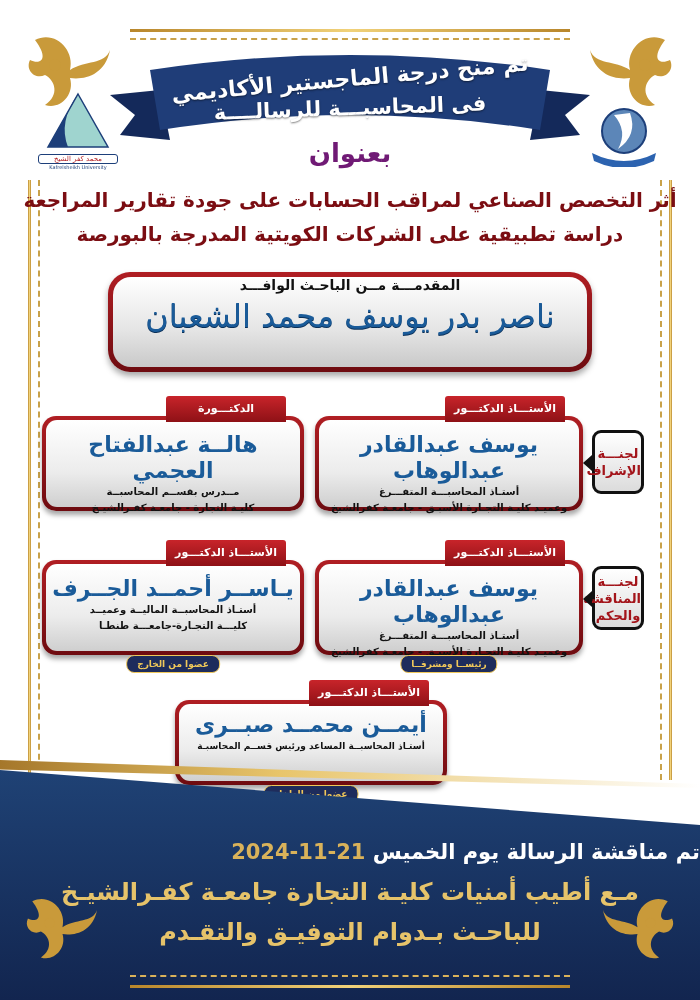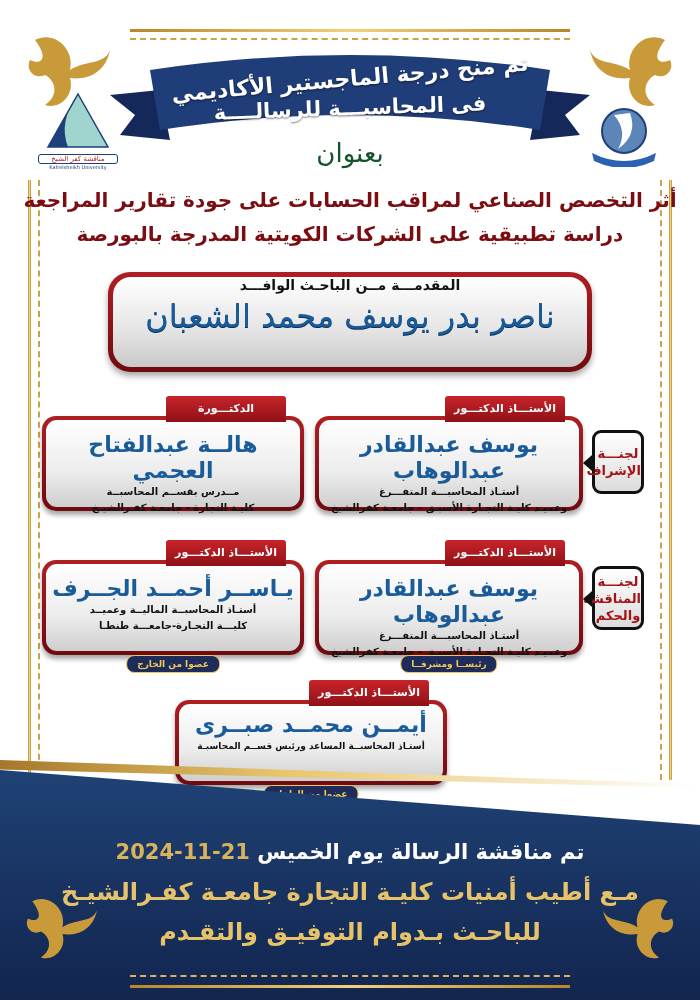--- a/index.html
+++ b/index.html
@@ -13,21 +13,21 @@
   .ornament { position: absolute; width: 110px; height: 95px; }
 
   
   .ribbon { position: absolute; left: 110px; top: 50px; width: 480px; height: 95px; }
   .ribbon-text { position: absolute; left: 0; right: 0; text-align: center; color: #fff; font-weight: bold; text-shadow: 0 1px 2px rgba(0,0,0,.5); }
   .ribbon-l1 { top: 66px; font-size: 22px; transform: rotate(-5deg); }
   .ribbon-l2 { top: 96px; font-size: 21px; transform: rotate(-2deg); }
 
   .logo { position: absolute; }
 
-  .title-heading { position: absolute; top: 138px; left: 0; right: 0; text-align: center; font-size: 26px; font-weight: normal; color: #14532d; }
+  .title-heading { position: absolute; top: 138px; left: 0; right: 0; text-align: center; font-size: 26px; font-weight: bold; color: #701a75; }
   .thesis-title { position: absolute; left: 0; right: 0; text-align: center; font-weight: bold; color: #7b0d12; font-size: 20px; }
 
   
   .researcher-box { position: absolute; left: 108px; top: 272px; width: 484px; height: 100px; border-radius: 22px;
     background: linear-gradient(#b01e23,#6e0b10); padding: 5px; box-shadow: 0 4px 6px rgba(0,0,0,.35); }
   .researcher-inner { width: 100%; height: 100%; border-radius: 18px; background: linear-gradient(#ffffff,#e4e4e4 60%,#c9c9c9); text-align: center; }
   .researcher-sub { font-size: 14px; font-weight: bold; color: #111; padding-top: 0; }
   .researcher-name { font-size: 32px; font-weight: normal; color: #1a5b99; margin-top: 4px; text-shadow: 0 1px 0 #0a2f57; }
 
   
@@ -37,21 +37,21 @@
   .card-name { font-size: 22px; font-weight: bold; color: #1a5b99; line-height: 26px; }
   .card-line { font-size: 10px; color: #111; font-weight: bold; line-height: 16px; }
   .card-badge { position: absolute; bottom: -18px; left: 50%; transform: translateX(-50%); background: #1e2c5c; color: #f0c85a; font-size: 9px; font-weight: bold; padding: 3px 10px; border-radius: 8px; border: 1px solid #f0c85a; white-space: nowrap; }
 
   .committee-label { position: absolute; width: 52px; height: 64px; border-radius: 9px; background: linear-gradient(#ffffff,#dcdcdc); border: 3px solid #111; text-align: center; color: #a3141a; font-weight: bold; font-size: 13px; line-height: 17px; display: flex; flex-direction: column; justify-content: center; }
   .label-arrow { position: absolute; width: 0; height: 0; border-top: 8px solid transparent; border-bottom: 8px solid transparent; border-left: 9px solid #111; }
 
   
   .footer-bg { position: absolute; left: 0; top: 770px; width: 700px; height: 230px; background: linear-gradient(#1f4275,#12254f); clip-path: polygon(0 0, 100% 55px, 100% 100%, 0 100%); }
   .footer-gold { position: absolute; left: 0; top: 760px; width: 700px; height: 40px; background: linear-gradient(90deg,#a5772a,#e8c56b 40%,#fff 100%); clip-path: polygon(0 0, 100% 60%, 100% 70%, 0 24%); }
-  .footer-date { position: absolute; top: 840px; left: 0; right: 0; text-align: center; font-size: 21px; font-weight: bold; color: #fff; }
+  .footer-date { position: absolute; top: 840px; left: 0; right: 0; text-align: right; font-size: 21px; font-weight: bold; color: #fff; }
   .footer-date .date { color: #d9b25a; }
   .footer-wish { position: absolute; left: 0; right: 0; text-align: center; font-size: 24px; font-weight: bold; color: #e6c36a; }
 </style>
 </head>
 <body>
 
 <div class="gold-line" style="left:130px; top:29px; width:440px; height:3px;"></div>
 <div class="dash-h" style="left:130px; top:38px; width:440px;"></div>
 <div class="gold-line" style="left:28px; top:180px; width:3px; height:600px;"></div>
 <div class="dash-v" style="left:38px; top:180px; height:600px;"></div>
@@ -77,21 +77,21 @@
   <path d="M40 20 Q240 -10 440 20 L430 80 Q240 50 50 80Z" fill="#1f3d78"></path>
 </svg>
 <div class="ribbon-text ribbon-l1">تم منح درجة الماجستير الأكاديمي</div>
 <div class="ribbon-text ribbon-l2">فى المحاسبـــة للرسالــــة</div>
 
 <div class="logo" style="left:38px; top:92px; width:80px; height:75px;">
   <svg width="80" height="58" viewBox="0 0 80 58">
     <path d="M40 2 L70 55 L10 55Z" fill="#9fd4cf" stroke="#1d3f7a" stroke-width="1.5"></path>
     <path d="M40 2 Q20 30 30 55 L10 55Z" fill="#1d3f7a"></path>
   </svg>
-  <div style="font-size:7px; color:#b01e23; text-align:center; border:1px solid #1d3f7a; border-radius:3px; background:#fff;">مناقشة كفر الشيخ</div>
+  <div style="font-size:7px; color:#b01e23; text-align:center; border:1px solid #1d3f7a; border-radius:3px; background:#fff;">محمد كفر الشيخ</div>
   <div style="font-size:5px; color:#1d3f7a; text-align:center; direction:ltr;">Kafrelsheikh University</div>
 </div>
 <div class="logo" style="left:588px; top:105px; width:72px; height:62px;">
   <svg width="72" height="62" viewBox="0 0 72 62">
     <circle cx="36" cy="26" r="22" fill="#5c86b8" stroke="#1d3f7a" stroke-width="2"></circle>
     <path d="M26 10 Q40 26 30 44 Q50 30 42 8Z" fill="#fff"></path>
     <path d="M4 48 Q36 64 68 48 L66 56 Q36 70 6 56Z" fill="#2c63b0"></path>
   </svg>
 </div>
 

